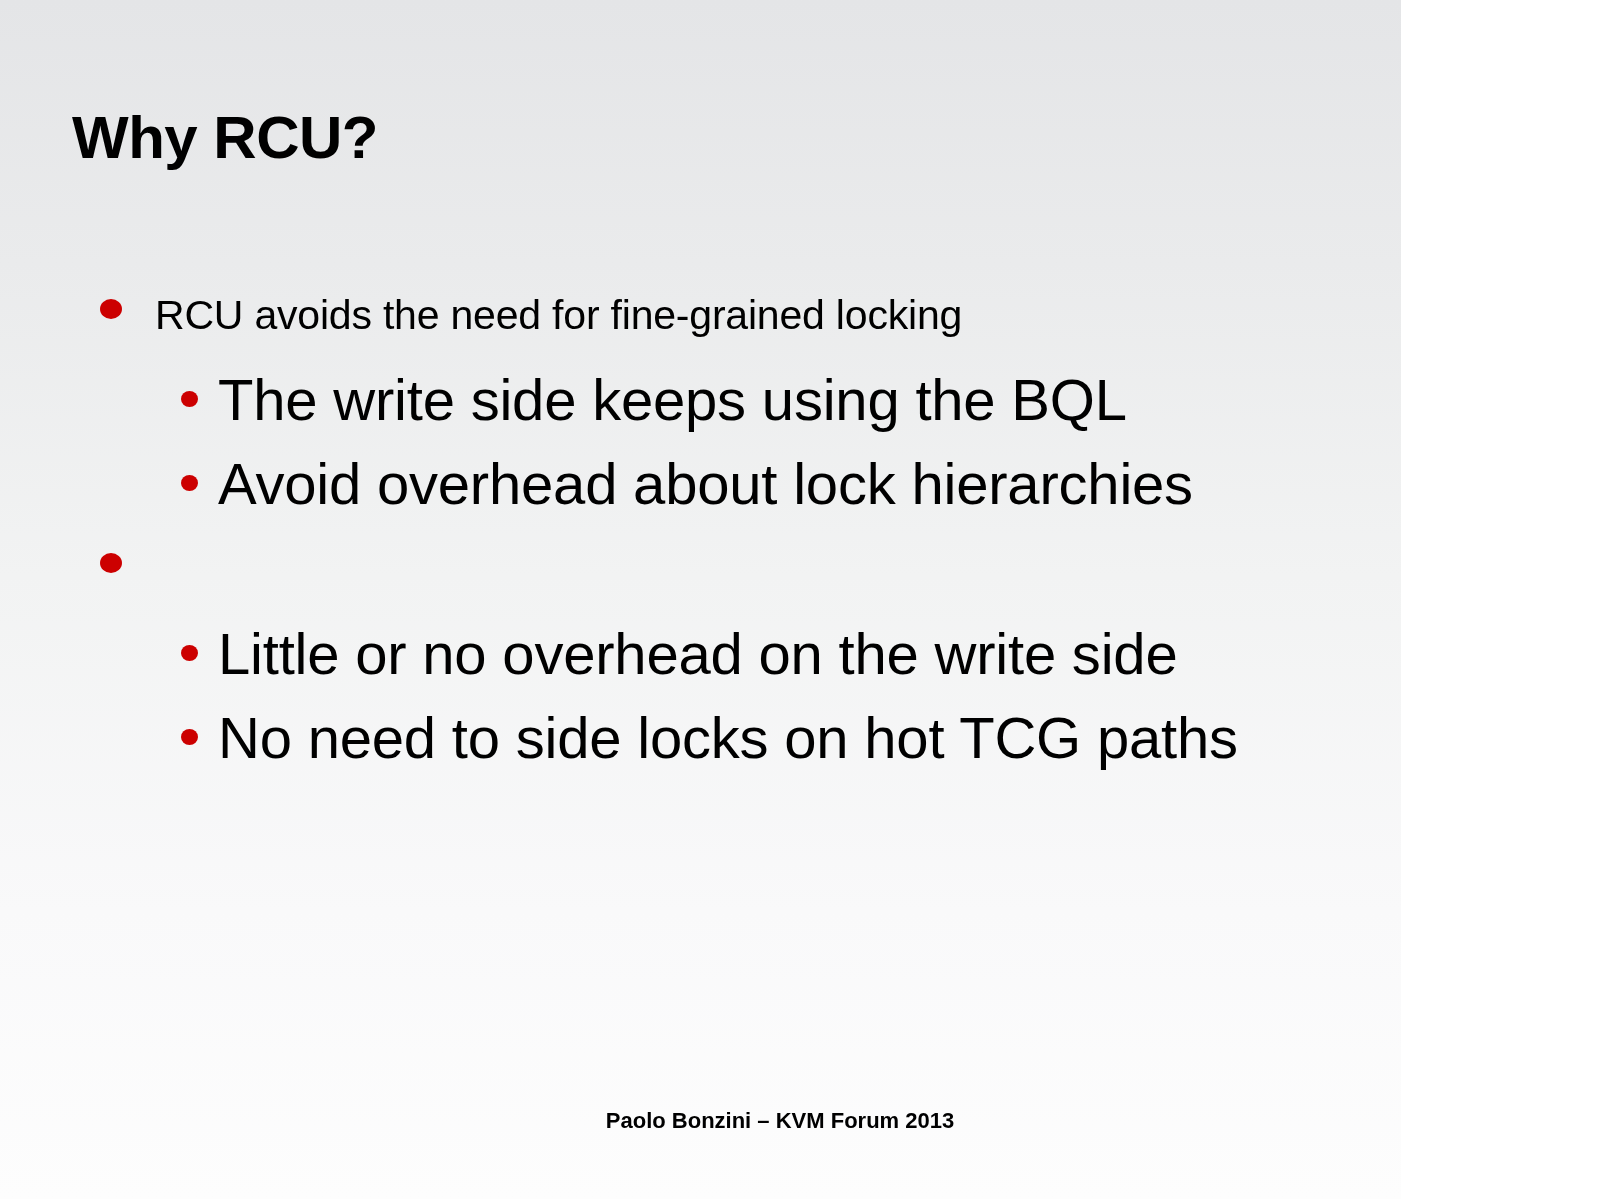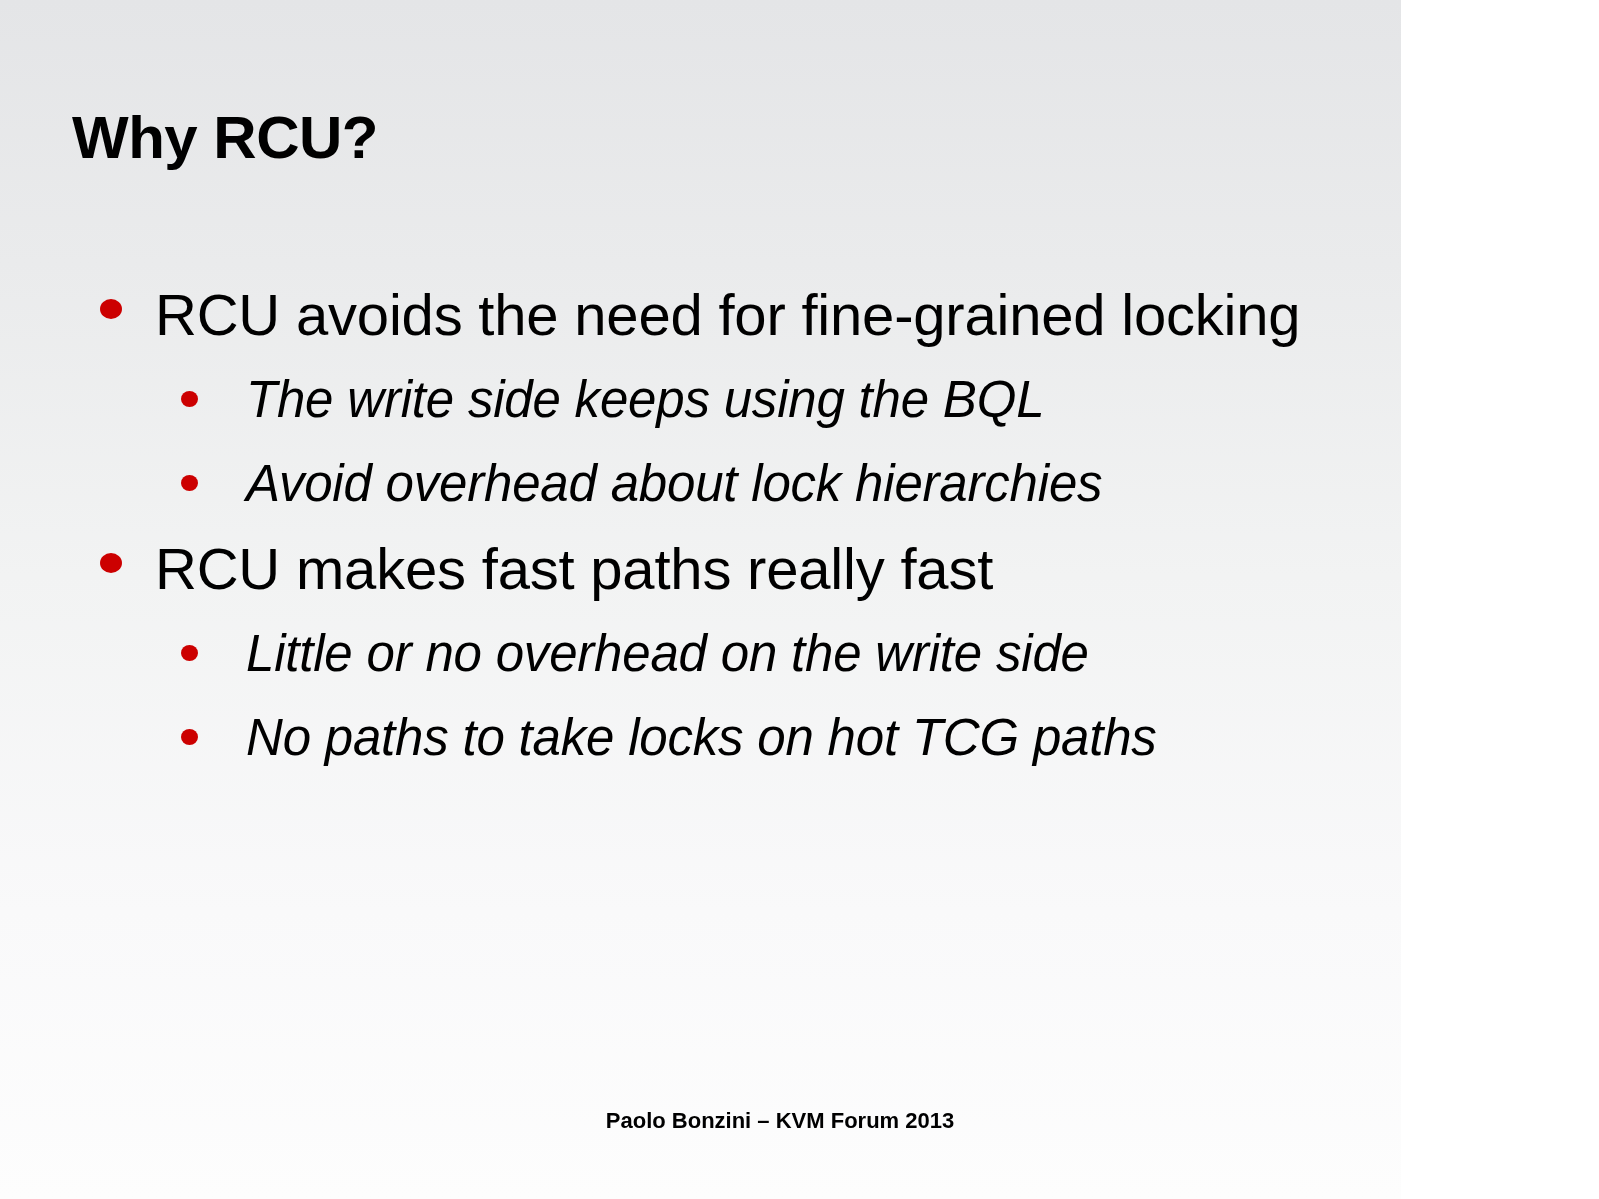--- a/index.html
+++ b/index.html
@@ -57,47 +57,46 @@
   }
   .level-1 .marker {
     width: 22px;
     height: 20px;
     border-radius: 50%;
     background: #cc0000;
     flex: 0 0 auto;
     margin-top: 27px;
   }
   .level-1 .bullet-text {
-    font-size: 58px;
+    font-size: 41px;
     line-height: 86px;
     color: #000000;
     margin-left: 33px;
     letter-spacing: -0.2px;
   }
 
   
   .level-2 {
     padding-left: 181px;
     height: 84px;
   }
   .level-2 .marker {
     width: 17px;
     height: 16px;
     border-radius: 50%;
     background: #cc0000;
     flex: 0 0 auto;
     margin-top: 33px;
   }
   .level-2 .bullet-text {
-    font-size: 51px;
+    font-size: 58px;
     line-height: 84px;
     color: #000000;
-    margin-left: 48px;
+    margin-left: 20px;
     letter-spacing: -0.2px;
-    font-style: italic;
   }
 
   
   #footer-text {
     position: absolute;
     left: 0;
     top: 1108px;
     width: 1560px;
     text-align: center;
     font-size: 22px;
@@ -135,31 +134,30 @@
       <span class="bullet-text">The write side keeps using the BQL</span>
     </div>
 
     <div class="bullet-row level-2">
       <span class="marker"></span>
       <span class="bullet-text">Avoid overhead about lock hierarchies</span>
     </div>
 
     <div class="bullet-row level-1">
       <span class="marker"></span>
-      <span class="bullet-text">RCU makes fast paths really fast</span>
     </div>
 
     <div class="bullet-row level-2">
       <span class="marker"></span>
       <span class="bullet-text">Little or no overhead on the write side</span>
     </div>
 
     <div class="bullet-row level-2">
       <span class="marker"></span>
-      <span class="bullet-text">No paths to take locks on hot TCG paths</span>
+      <span class="bullet-text">No need to side locks on hot TCG paths</span>
     </div>
 
   </div>
 
   <div id="footer-text">Paolo Bonzini – KVM Forum 2013</div>
 
   <div id="logo">
     <svg width="118" height="100" viewBox="0 0 118 100" xmlns="http://www.w3.org/2000/svg" aria-hidden="true">
 
       <path d="M59 8

